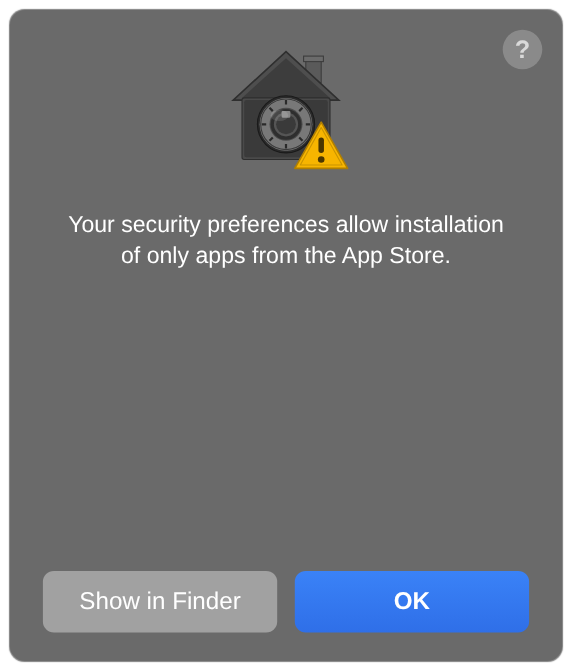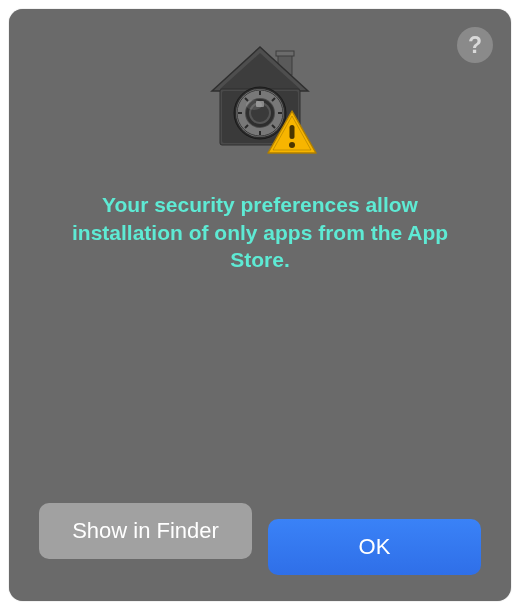--- a/index.html
+++ b/index.html
@@ -52,23 +52,23 @@
       color: #fff;
       font-size: 25px;
       font-weight: 700;
       text-align: center;
       line-height: 1.28;
       margin-top: 22px;
       padding: 0 4px;
       letter-spacing: -0.2px;
     }
     .subtext {
-      color: #5eead4;
+      color: #ffffff;
       font-size: 21px;
-      font-weight: 700;
+      font-weight: 400;
       text-align: center;
       line-height: 1.32;
       margin-top: 28px;
       padding: 0 16px;
     }
     .meta {
       color: #b8b8b8;
       font-size: 21px;
       font-weight: 400;
       text-align: center;
@@ -96,22 +96,21 @@
       justify-content: center;
       font-family: inherit;
     }
     .btn-secondary {
       background: #a1a1a1;
       color: #fff;
     }
     .btn-primary {
       background: linear-gradient(180deg, #3a82f7 0%, #2f6fe8 100%);
       color: #fff;
-      font-weight: 400;
-      margin-top: 16px;
+      font-weight: 700;
     }
   </style>
 </head>
 <body>
 
 <div class="dialog">
 
   <div class="help-btn">
     <span>?</span>
   </div>

